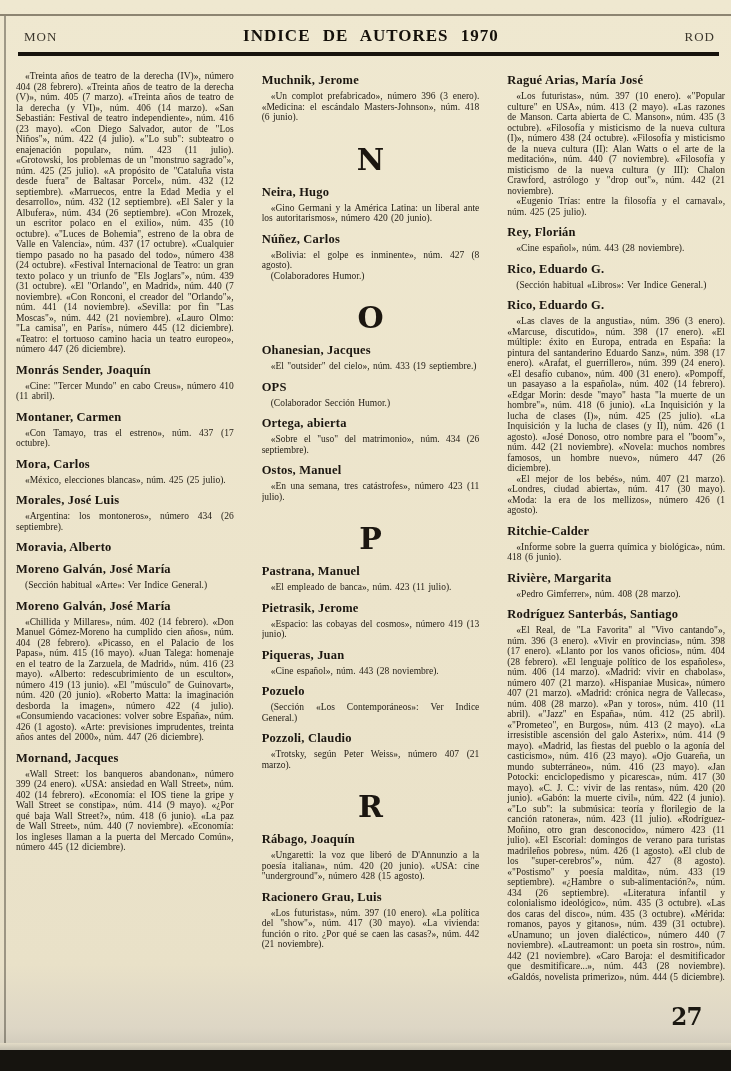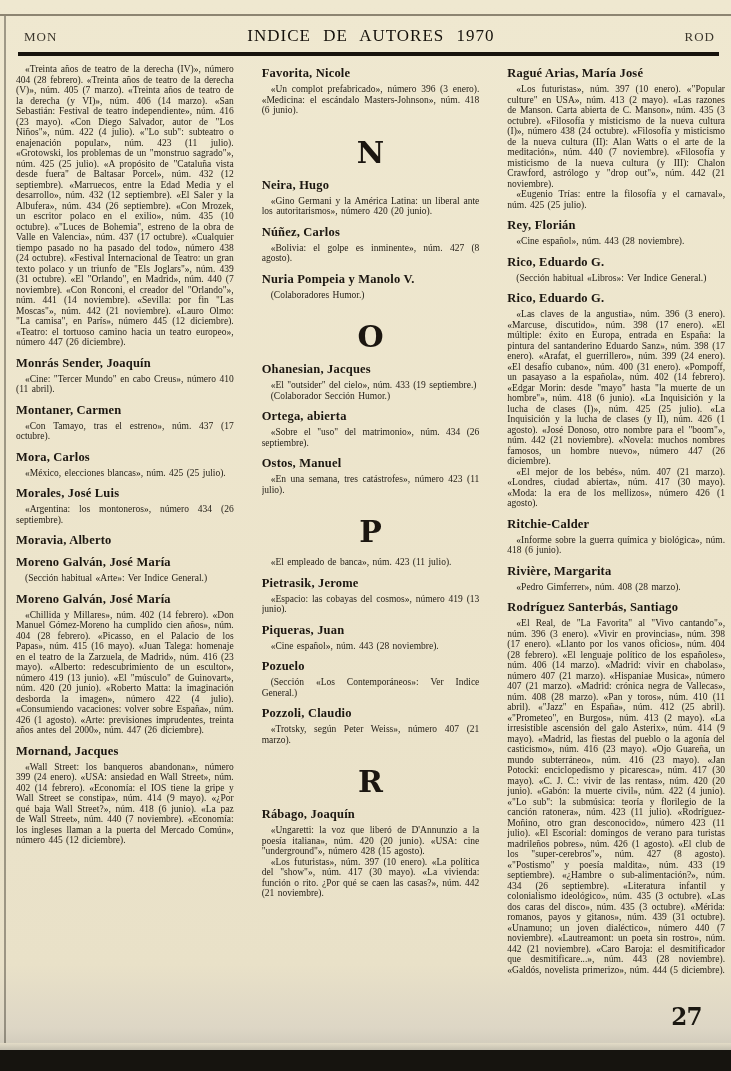--- a/index.html
+++ b/index.html
@@ -5,23 +5,23 @@
   html,body{margin:0;padding:0;background:#8a8578;}
   .page{
     position:relative;width:731px;height:1071px;overflow:hidden;
     background:linear-gradient(180deg,#efe8d0 0%,#ece4cb 55%,#e9e1c8 90%,#ddd6c5 96%,#cfc9ba 98%);
     font-family:"Liberation Serif",serif;color:#262119;
   }
   .edge-top{position:absolute;top:14px;left:0;right:0;height:2px;background:#57503f;opacity:.65;}
   .left-edge{position:absolute;left:4px;top:16px;height:1032px;width:2px;background:#3f3a2f;opacity:.45;}
   .header{position:absolute;top:26px;left:24px;right:16px;display:flex;justify-content:space-between;align-items:baseline;}
   .guide{font-size:13px;letter-spacing:1px;color:#3b362c;}
-  .title{font-weight:normal;font-size:17px;letter-spacing:1px;word-spacing:7px;color:#15110b;}
+  .title{font-weight:bold;font-size:17px;letter-spacing:1px;word-spacing:7px;color:#15110b;}
   .rule{position:absolute;top:52px;left:18px;right:12px;height:4px;background:#17130d;}
-  .columns{position:absolute;top:64px;left:16px;width:709px;height:984px;display:flex;gap:28px;overflow:hidden;}
+  .columns{position:absolute;top:71px;left:16px;width:709px;height:984px;display:flex;gap:28px;overflow:hidden;}
   .col{width:229px;overflow:hidden;}
   .paragraph{margin:0;font-size:9.5px;line-height:10.5px;text-align:justify;text-indent:9px;word-spacing:1px;}
   .author{font-weight:bold;font-size:12.5px;line-height:14px;margin:8px 0 4px;letter-spacing:.2px;color:#1b1610;}
   .col .author:first-child{margin-top:2px;}
   .letter{font-family:"DejaVu Serif",serif;font-weight:bold;font-size:30px;line-height:26px;text-align:center;margin:24px 0 12px;color:#1b1610;}
   .page-number{position:absolute;right:28px;bottom:40px;font-family:"DejaVu Serif",serif;font-weight:bold;font-size:25px;letter-spacing:-1px;color:#1b1812;transform:scaleX(.92);}
   .bottom-shade{position:absolute;bottom:21px;left:0;right:0;height:7px;background:linear-gradient(#e3dcc7,#c4bfb0);}
   .bottom-band{position:absolute;bottom:0;left:0;right:0;height:21px;background:#16140f;}
 </style>
 </head>
@@ -51,50 +51,52 @@
         <p class="paragraph">«Argentina: los montoneros», número 434 (26 septiembre).</p>
         <div class="author">Moravia, Alberto</div>
         <div class="author">Moreno Galván, José María</div>
         <p class="paragraph">(Sección habitual «Arte»: Ver Indice General.)</p>
         <div class="author">Moreno Galván, José María</div>
         <p class="paragraph">«Chillida y Millares», núm. 402 (14 febrero). «Don Manuel Gómez-Moreno ha cumplido cien años», núm. 404 (28 febrero). «Picasso, en el Palacio de los Papas», núm. 415 (16 mayo). «Juan Talega: homenaje en el teatro de la Zarzuela, de Madrid», núm. 416 (23 mayo). «Alberto: redescubrimiento de un escultor», número 419 (13 junio). «El "músculo" de Guinovart», núm. 420 (20 junio). «Roberto Matta: la imaginación desborda la imagen», número 422 (4 julio). «Consumiendo vacaciones: volver sobre España», núm. 426 (1 agosto). «Arte: previsiones imprudentes, treinta años antes del 2000», núm. 447 (26 diciembre).</p>
         <div class="author">Mornand, Jacques</div>
         <p class="paragraph">«Wall Street: los banqueros abandonan», número 399 (24 enero). «USA: ansiedad en Wall Street», núm. 402 (14 febrero). «Economía: el IOS tiene la gripe y Wall Street se constipa», núm. 414 (9 mayo). «¿Por qué baja Wall Street?», núm. 418 (6 junio). «La paz de Wall Street», núm. 440 (7 noviembre). «Economía: los ingleses llaman a la puerta del Mercado Común», número 445 (12 diciembre).</p>
       </div>
     <div class="col">
-        <div class="author">Favorita, Nicole</div>
+        <div class="author">Muchnik, Jerome</div>
         <p class="paragraph">«Un complot prefabricado», número 396 (3 enero). «Medicina: el escándalo Masters-Johnson», núm. 418 (6 junio).</p>
         <div class="letter">N</div>
         <div class="author">Neira, Hugo</div>
         <p class="paragraph">«Gino Germani y la América Latina: un liberal ante los autoritarismos», número 420 (20 junio).</p>
         <div class="author">Núñez, Carlos</div>
         <p class="paragraph">«Bolivia: el golpe es inminente», núm. 427 (8 agosto).</p>
-        <div class="author">Nuria Pompeia y Manolo V.</div>
         <p class="paragraph">(Colaboradores Humor.)</p>
         <div class="letter">O</div>
         <div class="author">Ohanesian, Jacques</div>
         <p class="paragraph">«El "outsider" del cielo», núm. 433 (19 septiembre.)</p>
+        <div class="author">OPS</div>
         <p class="paragraph">(Colaborador Sección Humor.)</p>
         <div class="author">Ortega, abierta</div>
         <p class="paragraph">«Sobre el "uso" del matrimonio», núm. 434 (26 septiembre).</p>
         <div class="author">Ostos, Manuel</div>
         <p class="paragraph">«En una semana, tres catástrofes», número 423 (11 julio).</p>
         <div class="letter">P</div>
+        <div class="author">Pastrana, Manuel</div>
         <p class="paragraph">«El empleado de banca», núm. 423 (11 julio).</p>
         <div class="author">Pietrasik, Jerome</div>
         <p class="paragraph">«Espacio: las cobayas del cosmos», número 419 (13 junio).</p>
         <div class="author">Piqueras, Juan</div>
         <p class="paragraph">«Cine español», núm. 443 (28 noviembre).</p>
         <div class="author">Pozuelo</div>
         <p class="paragraph">(Sección «Los Contemporáneos»: Ver Indice General.)</p>
         <div class="author">Pozzoli, Claudio</div>
         <p class="paragraph">«Trotsky, según Peter Weiss», número 407 (21 marzo).</p>
         <div class="letter">R</div>
         <div class="author">Rábago, Joaquín</div>
         <p class="paragraph">«Ungaretti: la voz que liberó de D'Annunzio a la poesía italiana», núm. 420 (20 junio). «USA: cine "underground"», número 428 (15 agosto).</p>
+        <div class="author">Racionero Grau, Luis</div>
         <p class="paragraph">«Los futuristas», núm. 397 (10 enero). «La política del "show"», núm. 417 (30 mayo). «La vivienda: función o rito. ¿Por qué se caen las casas?», núm. 442 (21 noviembre).</p>
       </div>
     <div class="col">
         <div class="author">Ragué Arias, María José</div>
         <p class="paragraph">«Los futuristas», núm. 397 (10 enero). «"Popular culture" en USA», núm. 413 (2 mayo). «Las razones de Manson. Carta abierta de C. Manson», núm. 435 (3 octubre). «Filosofía y misticismo de la nueva cultura (I)», número 438 (24 octubre). «Filosofía y misticismo de la nueva cultura (II): Alan Watts o el arte de la meditación», núm. 440 (7 noviembre). «Filosofía y misticismo de la nueva cultura (y III): Chalon Crawford, astrólogo y "drop out"», núm. 442 (21 noviembre).</p>
         <p class="paragraph">«Eugenio Trías: entre la filosofía y el carnaval», núm. 425 (25 julio).</p>
         <div class="author">Rey, Florián</div>
         <p class="paragraph">«Cine español», núm. 443 (28 noviembre).</p>
         <div class="author">Rico, Eduardo G.</div>
         <p class="paragraph">(Sección habitual «Libros»: Ver Indice General.)</p>

